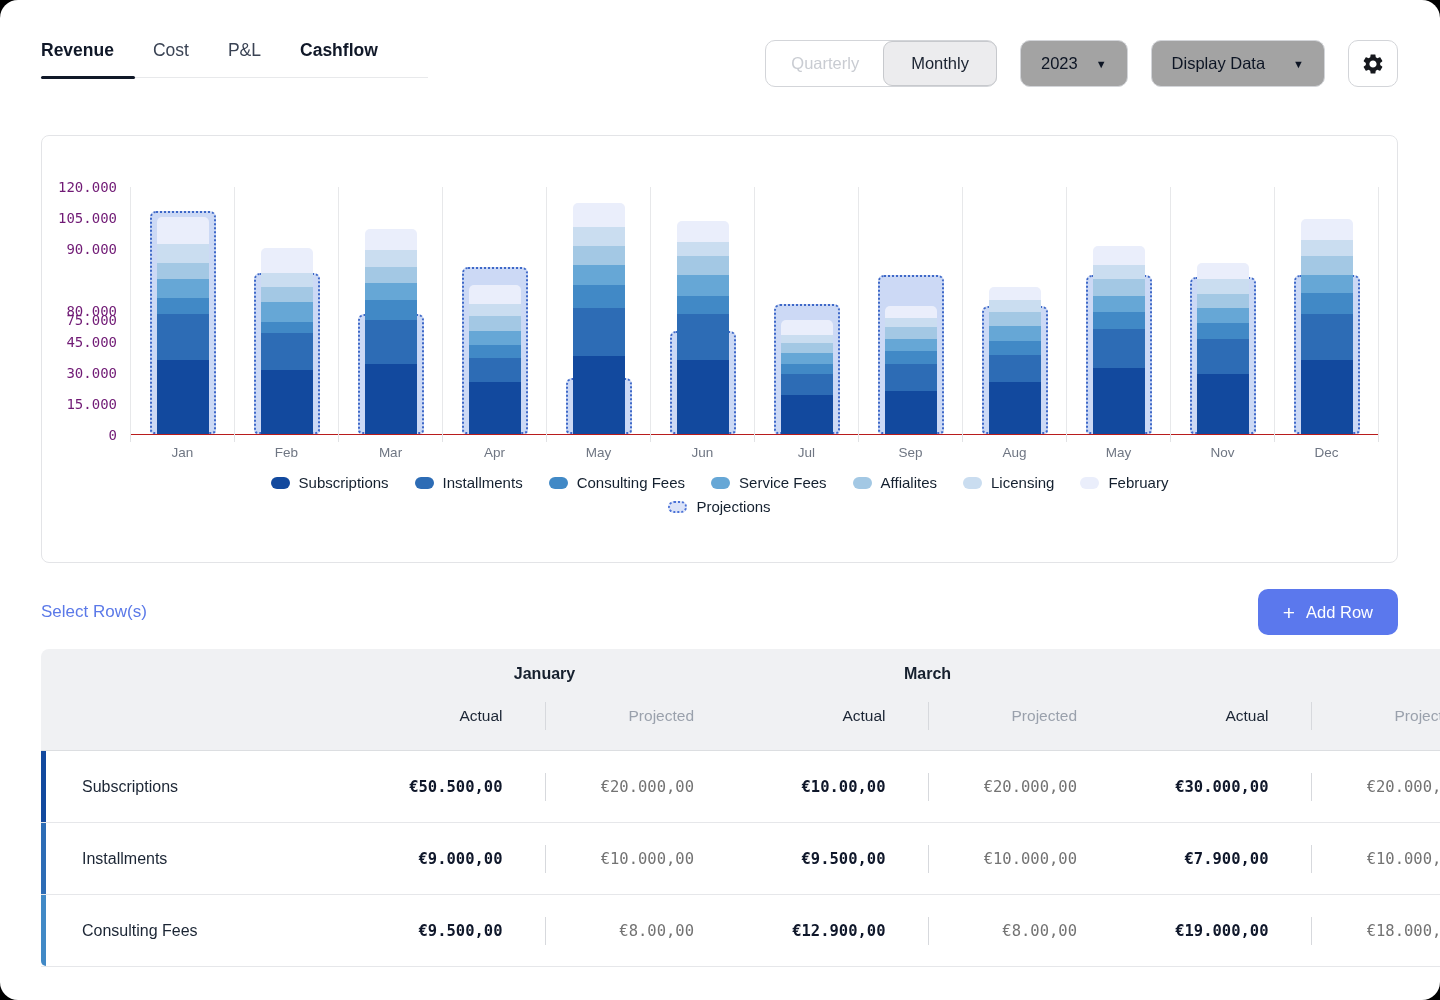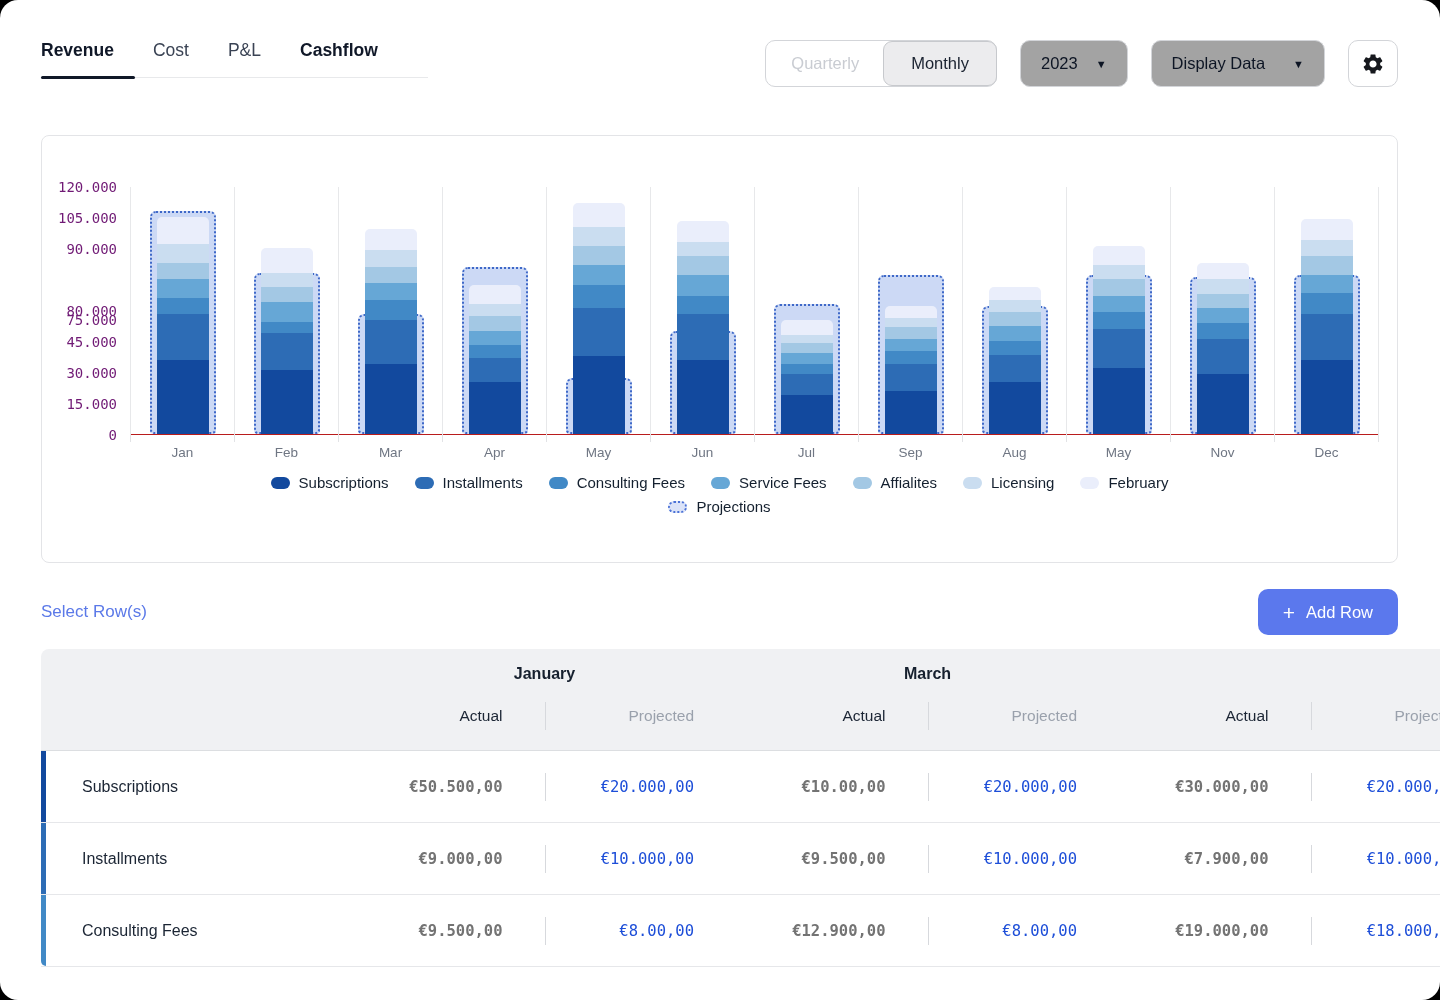--- a/index.html
+++ b/index.html
@@ -58,22 +58,22 @@
   .month-row .mh { text-align:center; font-size:16px; font-weight:700; color:#16202e; }
   .sub-row { display:grid; grid-template-columns:312px repeat(6, 191.5px); margin-top:24px; }
   .sub-row .sh { text-align:right; padding-right:42px; font-size:15.5px; color:#1b2534; position:relative; }
   .sub-row .sh.muted { color:#9aa1ac; }
   .div-left::before { content:""; position:absolute; left:0; top:50%; transform:translateY(-50%); width:1px; height:28px; background:#d7d9dd; }
   .trow { display:grid; grid-template-columns:312px repeat(6, 191.5px); height:72px; background:#fff; border-bottom:1px solid #e6e7ea; position:relative; cursor:pointer; }
   .trow .accent { position:absolute; left:0; top:0; bottom:0; width:5px; }
   .trow:last-child .accent { border-radius:0 0 0 6px; }
   .trow .rlabel { display:flex; align-items:center; padding-left:41px; font-size:16px; color:#1b2534; }
   .trow .val { display:flex; align-items:center; justify-content:flex-end; padding-right:42px; font-family:"DejaVu Sans Mono", monospace; font-size:15.5px; position:relative; }
-  .trow .val.actual { color:#737373; font-weight:700; }
-  .trow .val.projected { color:#1d4ed8; }
+  .trow .val.actual { color:#0f172a; font-weight:700; }
+  .trow .val.projected { color:#737373; }
 </style>
 </head>
 <body>
 
 <div class="screen">
 
   <header class="topbar">
     <nav class="tabs">
         <div class="tab active">Revenue</div>
         <div class="tab">Cost</div>

